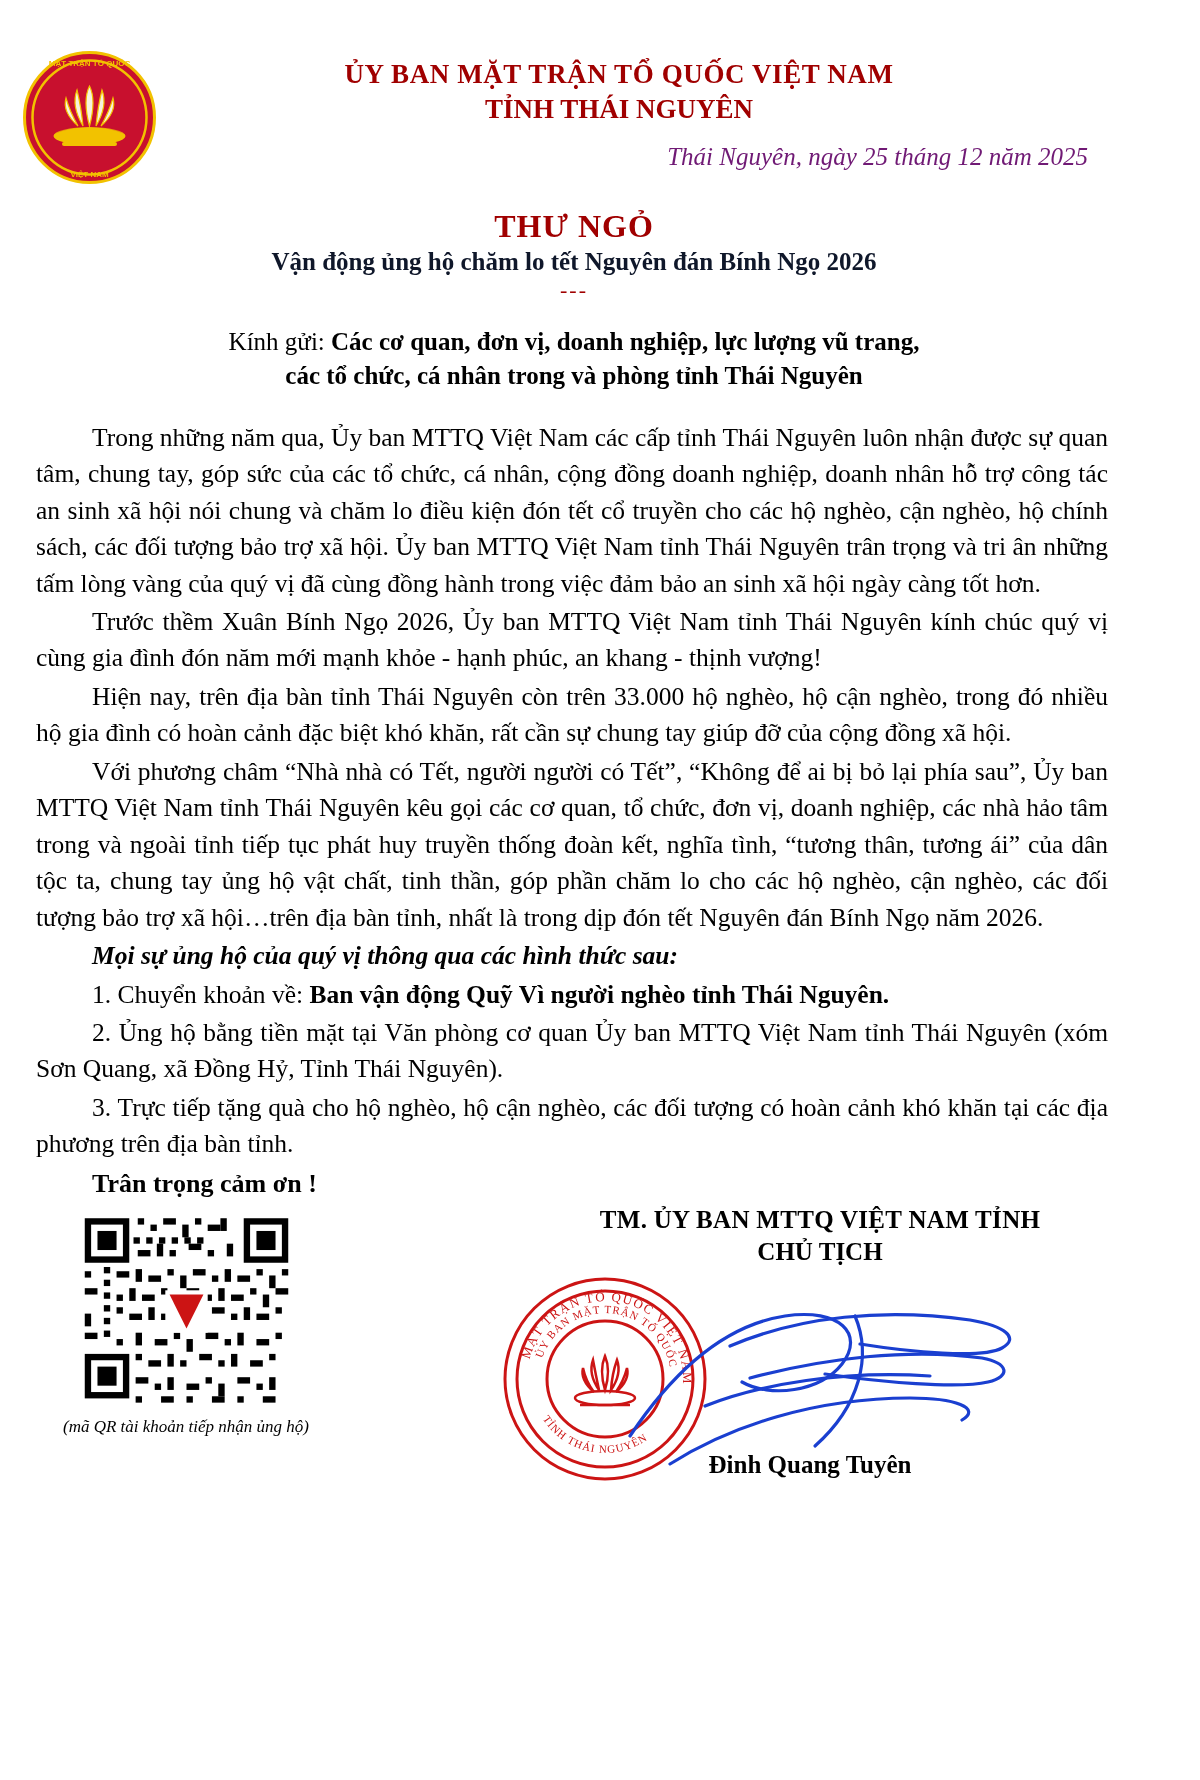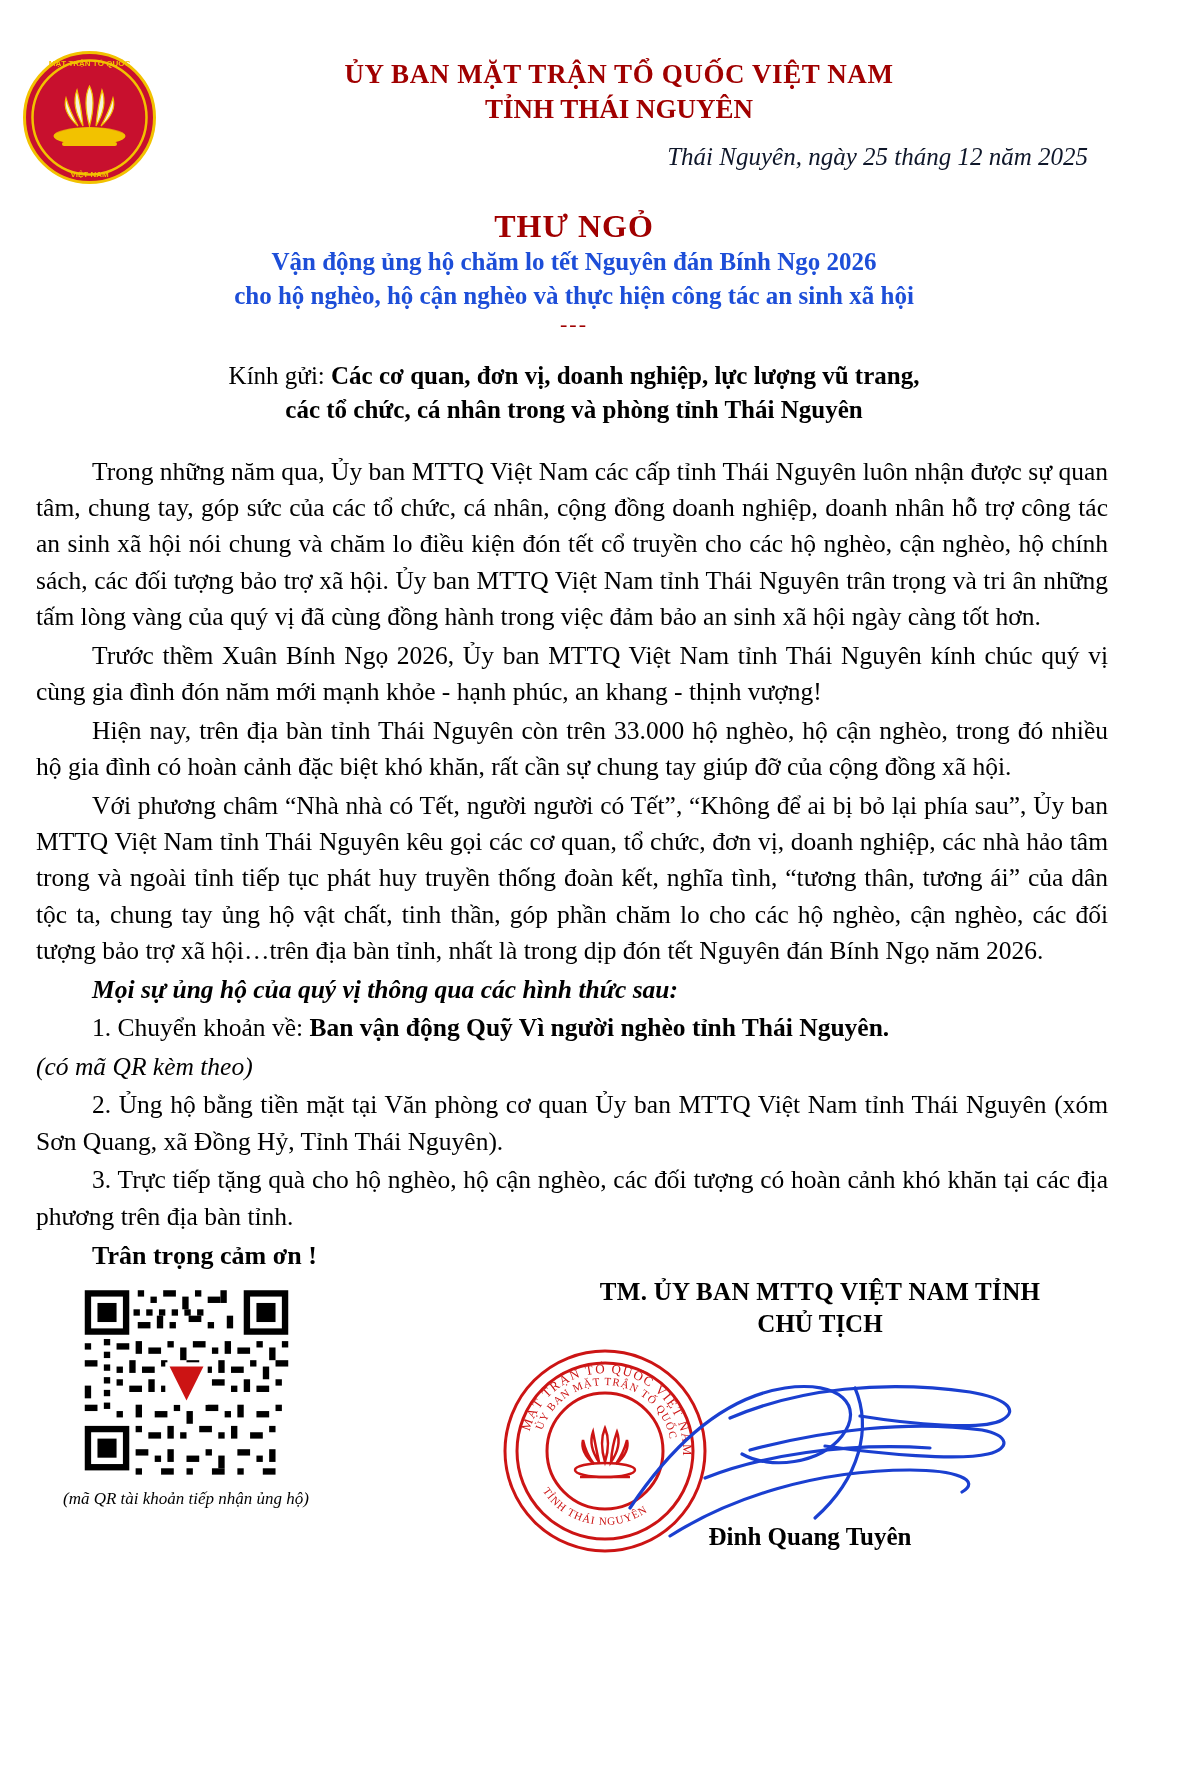--- a/index.html
+++ b/index.html
@@ -52,38 +52,38 @@
     font-weight: bold;
     color: #a00000;
     line-height: 1.3;
   }
   .place-date {
     margin-top: 16px;
     text-align: right;
     padding-right: 60px;
     font-style: italic;
     font-size: 25px;
-    color: #0f172a;
+    color: #701a75;
   }
 
   
   .title-block {
     text-align: center;
     margin-top: 18px;
   }
   .doc-title {
     font-size: 32px;
     font-weight: bold;
     letter-spacing: 1px;
     color: #a00000;
   }
   .doc-sub1, .doc-sub2 {
     font-size: 25px;
     font-weight: bold;
-    color: #1d4ed8;
+    color: #0f172a;
     line-height: 1.35;
   }
   .dashes {
     font-size: 22px;
     color: #a00000;
     letter-spacing: 2px;
     margin-top: -2px;
   }
 
   .to-block {
@@ -229,21 +229,20 @@
       <div class="org-line1">ỦY BAN MẶT TRẬN TỔ QUỐC VIỆT NAM</div>
       <div class="org-line2">TỈNH THÁI NGUYÊN</div>
     </div>
 
     <div class="place-date">Thái Nguyên, ngày 25 tháng 12 năm 2025</div>
   </div>
 
   <div class="title-block">
     <div class="doc-title">THƯ NGỎ</div>
     <div class="doc-sub1">Vận động ủng hộ chăm lo tết Nguyên đán Bính Ngọ 2026</div>
-    <div class="doc-sub2">cho hộ nghèo, hộ cận nghèo và thực hiện công tác an sinh xã hội</div>
     <div class="dashes">---</div>
   </div>
 
   <div class="to-block">
     <div>
       <span class="to-label">Kính gửi:</span>
       <span class="to-bold">Các cơ quan, đơn vị, doanh nghiệp, lực lượng vũ trang,</span>
     </div>
     <div class="to-bold">các tổ chức, cá nhân trong và phòng tỉnh Thái Nguyên</div>
   </div>
@@ -252,21 +251,20 @@
     <p>Trong những năm qua, Ủy ban MTTQ Việt Nam các cấp tỉnh Thái Nguyên luôn nhận được sự quan tâm, chung tay, góp sức của các tổ chức, cá nhân, cộng đồng doanh nghiệp, doanh nhân hỗ trợ công tác an sinh xã hội nói chung và chăm lo điều kiện đón tết cổ truyền cho các hộ nghèo, cận nghèo, hộ chính sách, các đối tượng bảo trợ xã hội. Ủy ban MTTQ Việt Nam tỉnh Thái Nguyên trân trọng và tri ân những tấm lòng vàng của quý vị đã cùng đồng hành trong việc đảm bảo an sinh xã hội ngày càng tốt hơn.</p>
     <p>Trước thềm Xuân Bính Ngọ 2026, Ủy ban MTTQ Việt Nam tỉnh Thái Nguyên kính chúc quý vị cùng gia đình đón năm mới mạnh khỏe - hạnh phúc, an khang - thịnh vượng!</p>
     <p>Hiện nay, trên địa bàn tỉnh Thái Nguyên còn trên 33.000 hộ nghèo, hộ cận nghèo, trong đó nhiều hộ gia đình có hoàn cảnh đặc biệt khó khăn, rất cần sự chung tay giúp đỡ của cộng đồng xã hội.</p>
     <p>Với phương châm “Nhà nhà có Tết, người người có Tết”, “Không để ai bị bỏ lại phía sau”, Ủy ban MTTQ Việt Nam tỉnh Thái Nguyên kêu gọi các cơ quan, tổ chức, đơn vị, doanh nghiệp, các nhà hảo tâm trong và ngoài tỉnh tiếp tục phát huy truyền thống đoàn kết, nghĩa tình, “tương thân, tương ái” của dân tộc ta, chung tay ủng hộ vật chất, tinh thần, góp phần chăm lo cho các hộ nghèo, cận nghèo, các đối tượng bảo trợ xã hội…trên địa bàn tỉnh, nhất là trong dịp đón tết Nguyên đán Bính Ngọ năm 2026.</p>
 
     <p class="means-head">Mọi sự ủng hộ của quý vị thông qua các hình thức sau:</p>
 
     <p>
       <span>1. Chuyển khoản về: </span><span class="b">Ban vận động Quỹ Vì người nghèo tỉnh Thái Nguyên.</span>
     </p>
-    <p class="noindent i">(có mã QR kèm theo)</p>
 
     <p>2. Ủng hộ bằng tiền mặt tại Văn phòng cơ quan Ủy ban MTTQ Việt Nam tỉnh Thái Nguyên (xóm Sơn Quang, xã Đồng Hỷ, Tỉnh Thái Nguyên).</p>
     <p>3. Trực tiếp tặng quà cho hộ nghèo, hộ cận nghèo, các đối tượng có hoàn cảnh khó khăn tại các địa phương trên địa bàn tỉnh.</p>
 
     <p class="thanks">Trân trọng cảm ơn !</p>
   </div>
 
   <div class="sign-area">
 
     <div class="qr-wrap">

